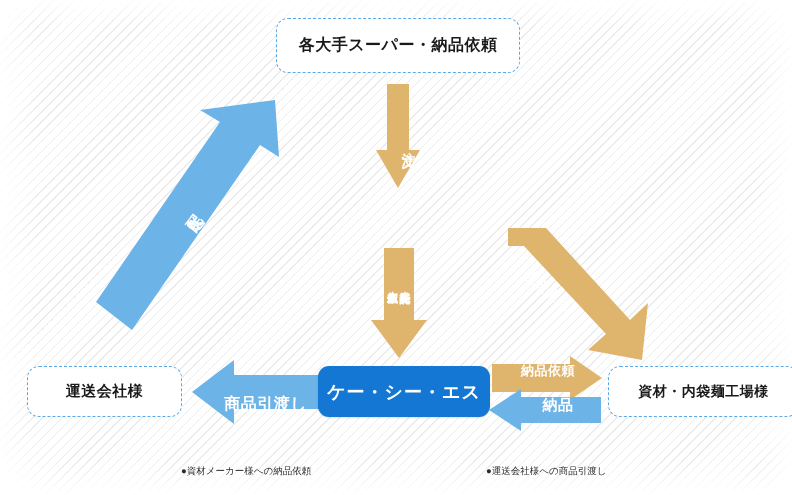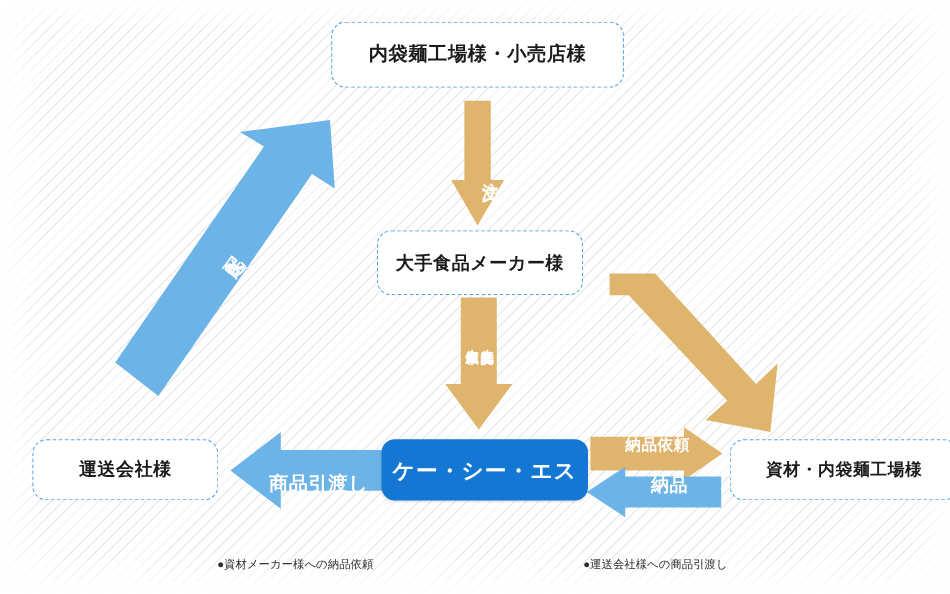--- a/index.html
+++ b/index.html
@@ -215,23 +215,22 @@
   <svg id="arrow-delivery-req" class="arrow-svg" width="110" height="44" viewBox="0 0 110 44">
     <polygon points="0,8 78,8 78,0 110,22 78,44 78,36 0,36" fill="#dfb46c"></polygon>
   </svg>
   <div id="label-delivery-req" class="arrow-label">納品依頼</div>
 
   <svg id="arrow-supply" class="arrow-svg" width="112" height="42" viewBox="0 0 112 42">
     <polygon points="0,21 32,0 32,8 112,8 112,34 32,34 32,42" fill="#6cb3e8"></polygon>
   </svg>
   <div id="label-supply" class="arrow-label">納品</div>
 
-  <div id="node-retail" class="node">内袋麺工場様・小売店様</div>
-
-  <div id="node-maker" class="node">大手食品メーカー様</div>
+  <div id="node-retail" class="node">各大手スーパー・納品依頼</div>
+
 
   <div id="node-kcs" class="node primary">ケー・シー・エス</div>
 
   <div id="node-shipping" class="node">運送会社様</div>
 
   <div id="node-factory" class="node">資材・内袋麺工場様</div>
 
   <div id="footnote-left" class="footnote">
     <span class="footnote-line">●資材メーカー様への納品依頼</span>
     

